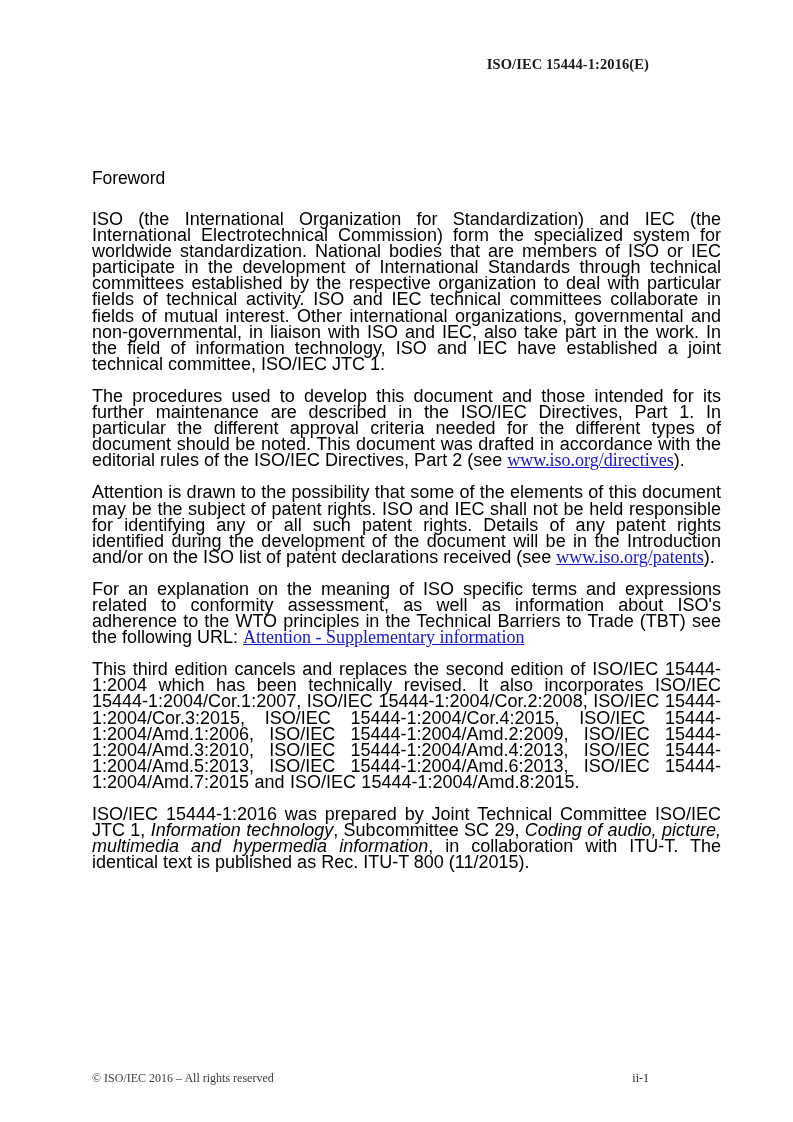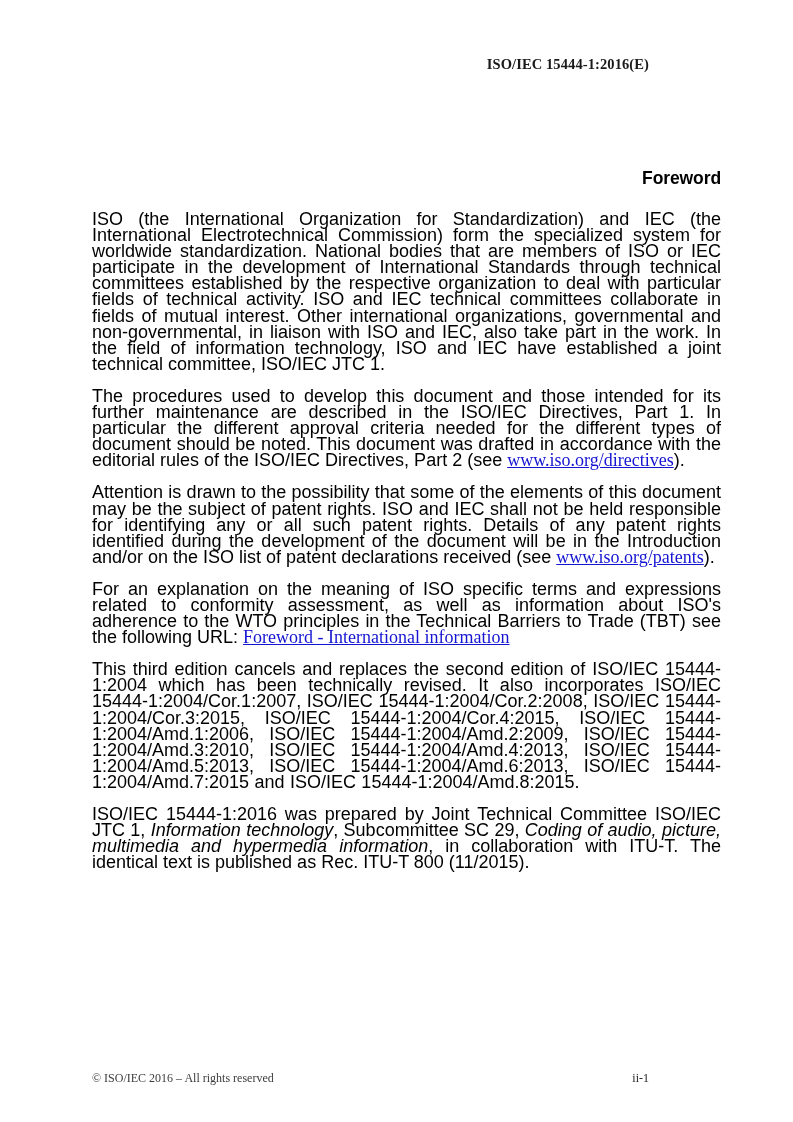--- a/index.html
+++ b/index.html
@@ -35,24 +35,23 @@
   .content {
     position: absolute;
     top: 168px;
     left: 92px;
     width: 629px;
   }
 
   h1.section-title {
     margin: 0 0 22px 0;
     font-size: 17.5px;
-    font-weight: bold;
+    font-weight: normal;
     letter-spacing: -0.1px;
     line-height: 1.2;
-    text-align: right;
   }
 
   p.para {
     margin: 0 0 16px 0;
     font-size: 18px;
     line-height: 16.1px;
     text-align: justify;
     text-justify: inter-word;
     -webkit-hyphens: none;
     hyphens: none;
@@ -108,21 +107,21 @@
     <p class="para">
       <span>The procedures used to develop this document and those intended for its further maintenance are described in the ISO/IEC Directives, Part 1.  In particular the different approval criteria needed for the different types of document should be noted.  This document was drafted in accordance with the editorial rules of the ISO/IEC Directives, Part 2 (see </span><a class="doclink" href="#">www.iso.org/directives</a><span>).</span>
     </p>
 
     <p class="para">
       <span>Attention is drawn to the possibility that some of the elements of this document may be the subject of patent rights. ISO and IEC shall not be held responsible for identifying any or all such patent rights.  Details of any patent rights identified during the development of the document will be in the Introduction and/or on the ISO list of patent declarations received (see </span><a class="doclink" href="#">www.iso.org/patents</a><span>).</span>
     </p>
 
 
     <p class="para">
-      <span>For an explanation on the meaning of ISO specific terms and expressions related to conformity assessment, as well as information about ISO's adherence to the WTO principles in the Technical Barriers to Trade (TBT) see the following URL: </span><a class="doclink" href="#">Foreword - International information</a>
+      <span>For an explanation on the meaning of ISO specific terms and expressions related to conformity assessment, as well as information about ISO's adherence to the WTO principles in the Technical Barriers to Trade (TBT) see the following URL: </span><a class="doclink" href="#">Attention - Supplementary information</a>
     </p>
 
     <p class="para loose">
       <span>This third edition cancels and replaces the second edition of ISO/IEC 15444-1:2004 which has been technically revised.  It also incorporates  ISO/IEC 15444-1:2004/Cor.1:2007, ISO/IEC 15444-1:2004/Cor.2:2008,  ISO/IEC 15444-1:2004/Cor.3:2015,  ISO/IEC 15444-1:2004/Cor.4:2015,  ISO/IEC 15444-1:2004/Amd.1:2006,  ISO/IEC 15444-1:2004/Amd.2:2009, ISO/IEC 15444-1:2004/Amd.3:2010,  ISO/IEC 15444-1:2004/Amd.4:2013,  ISO/IEC 15444-1:2004/Amd.5:2013,  ISO/IEC 15444-1:2004/Amd.6:2013,  ISO/IEC 15444-1:2004/Amd.7:2015 and ISO/IEC 15444-1:2004/Amd.8:2015.</span>
     </p>
 
     <p class="para">
       <span>ISO/IEC 15444-1:2016 was prepared by Joint Technical Committee ISO/IEC JTC 1, </span><span class="ital">Information technology</span><span>, Subcommittee SC 29, </span><span class="ital">Coding of audio, picture, multimedia and hypermedia information</span><span>, in collaboration with ITU-T. The identical text is published as Rec. ITU-T 800 (11/2015).</span>
     </p>
 

